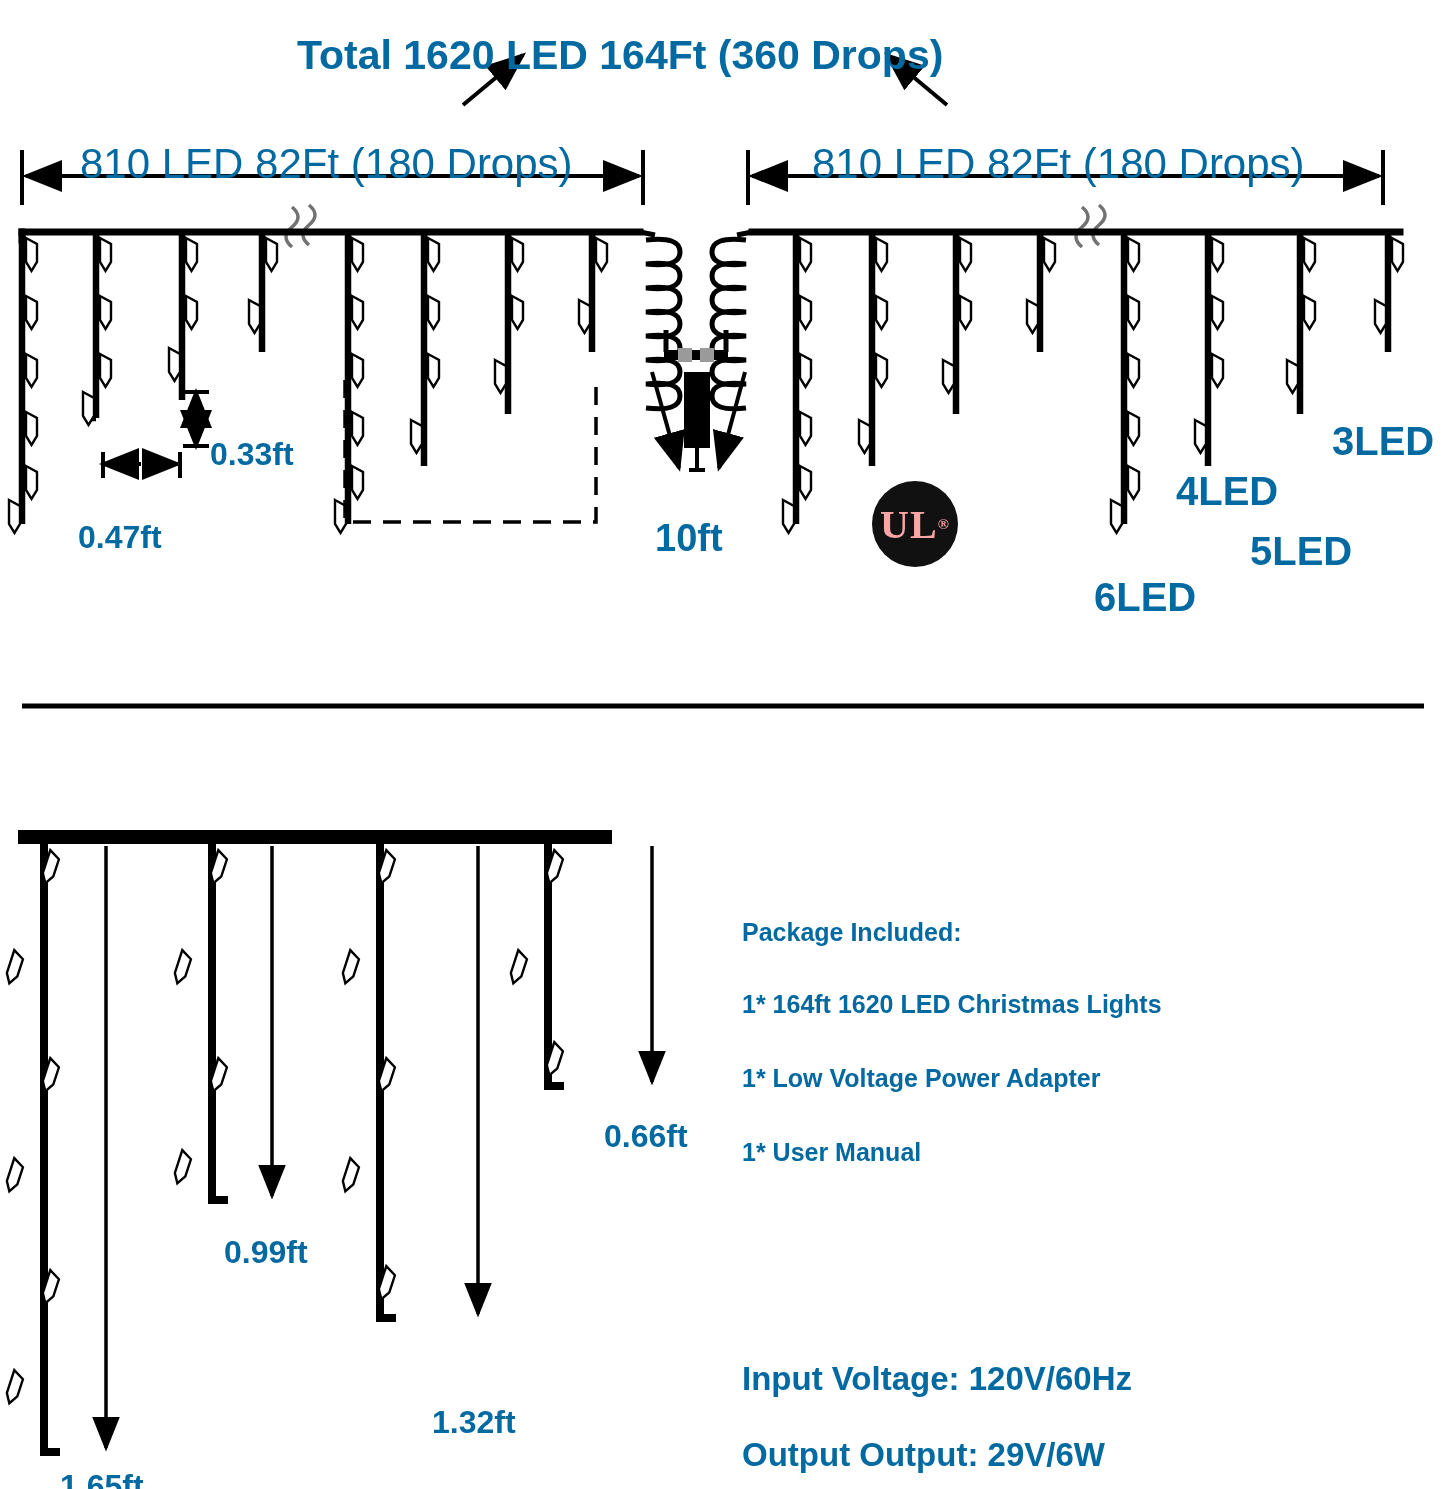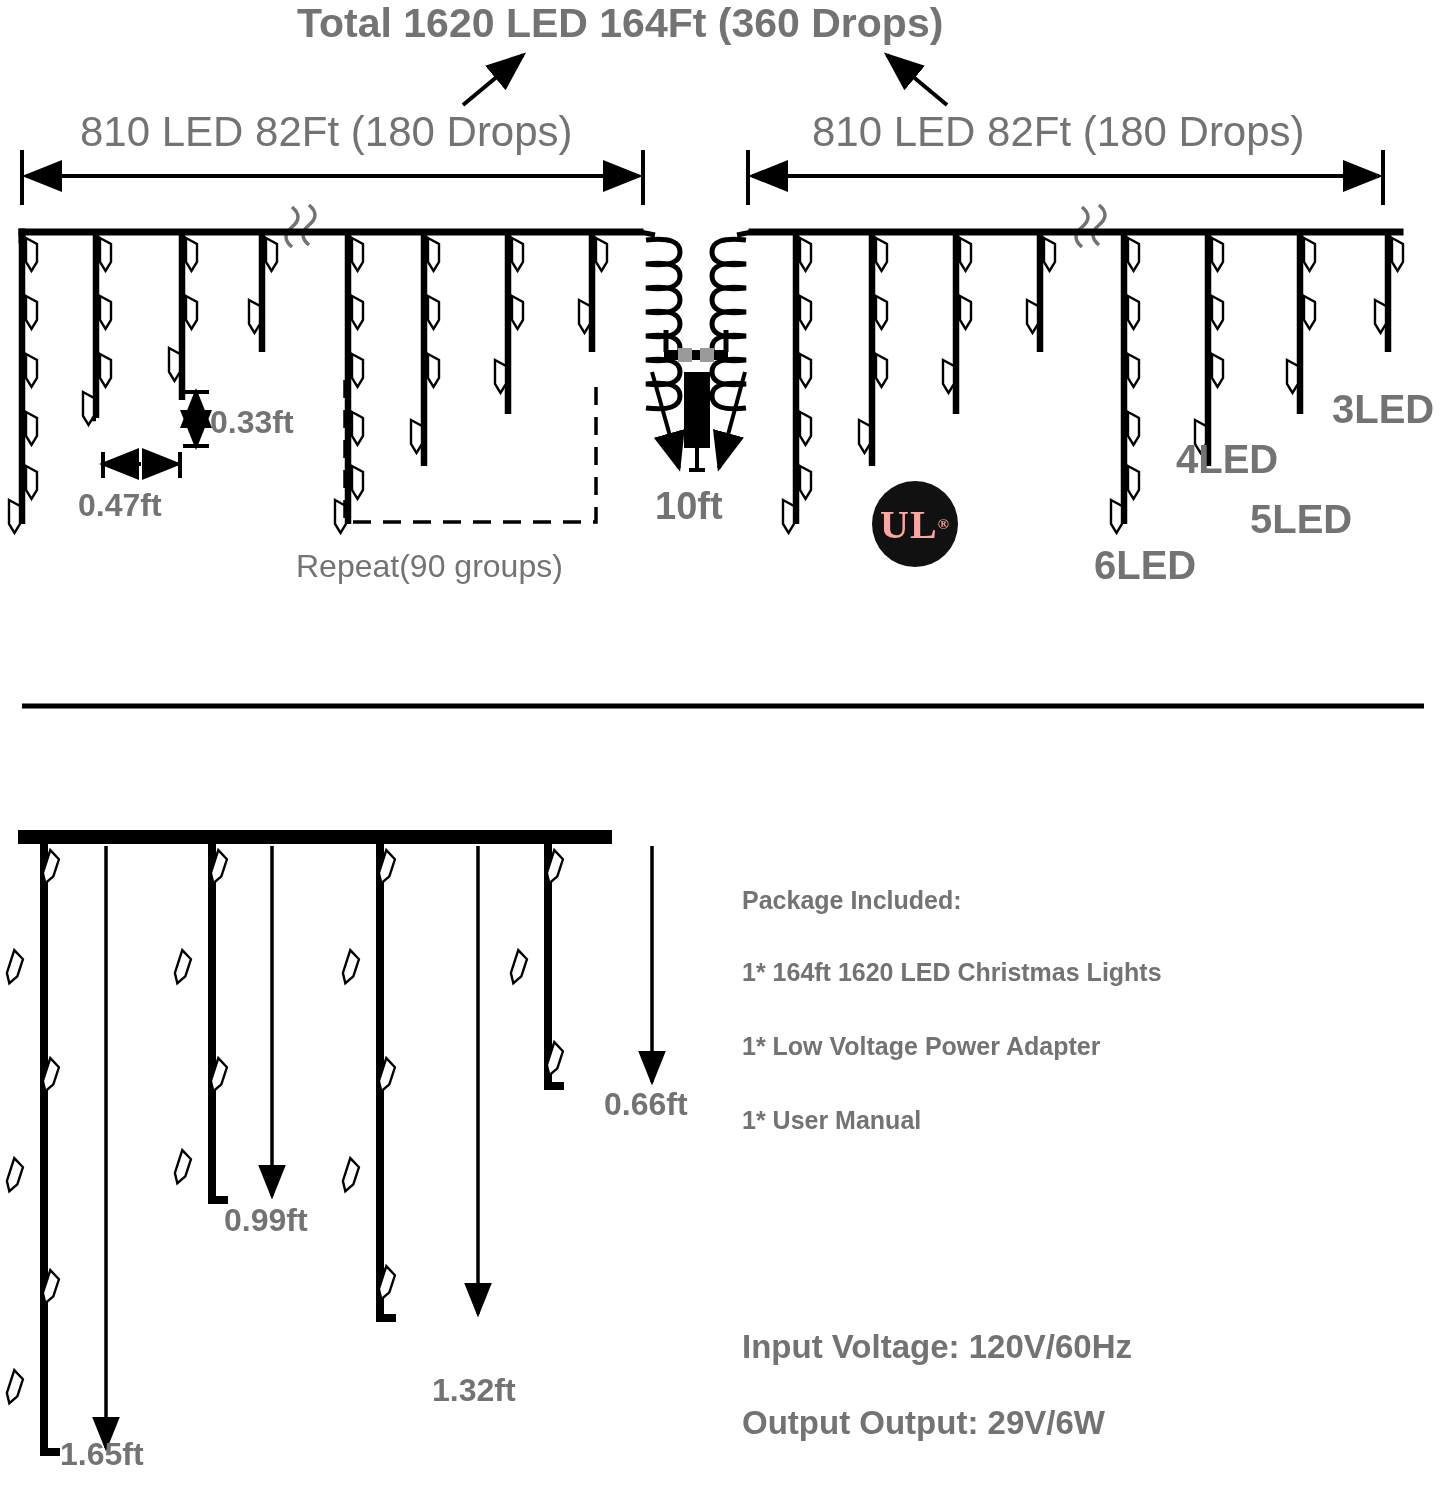--- a/index.html
+++ b/index.html
@@ -24,23 +24,24 @@
   svg.diagram {
     position: absolute;
     left: 0; top: 0;
     width: 1445px;
     height: 1489px;
   }
   .lbl {
     position: absolute;
     font-family: "Liberation Sans", sans-serif;
     font-weight: bold;
-    color: #737373;
+    color: #0369a1;
     white-space: nowrap;
     line-height: 1.15;
+    margin-top: 32px;
   }
   .title {
     font-size: 41px;
     font-weight: bold;
   }
   .seglbl {
     font-size: 42px;
     font-weight: normal;
   }
   .dim {
@@ -413,21 +414,20 @@
   <div class="lbl title" style="left:297px; top:0px;">Total 1620 LED 164Ft (360 Drops)</div>
 
   <div class="lbl seglbl" style="left:80px; top:108px;">810 LED 82Ft (180 Drops)</div>
 
   <div class="lbl seglbl" style="left:812px; top:108px;">810 LED 82Ft (180 Drops)</div>
 
   <div class="lbl dim" style="left:210px; top:404px;">0.33ft</div>
 
   <div class="lbl dim" style="left:78px; top:487px;">0.47ft</div>
 
-  <div class="lbl repeat" style="left:296px; top:548px;">Repeat(90 groups)</div>
 
   <div class="lbl dimbig" style="left:655px; top:485px;">10ft</div>
 
   <div class="ulbadge" style="left:872px; top:481px;">
     <span>UL</span>
       <sup>®</sup>
   </div>
 
   <div class="lbl ledlbl" style="left:1332px; top:386px;">3LED</div>
   <div class="lbl ledlbl" style="left:1176px; top:436px;">4LED</div>

